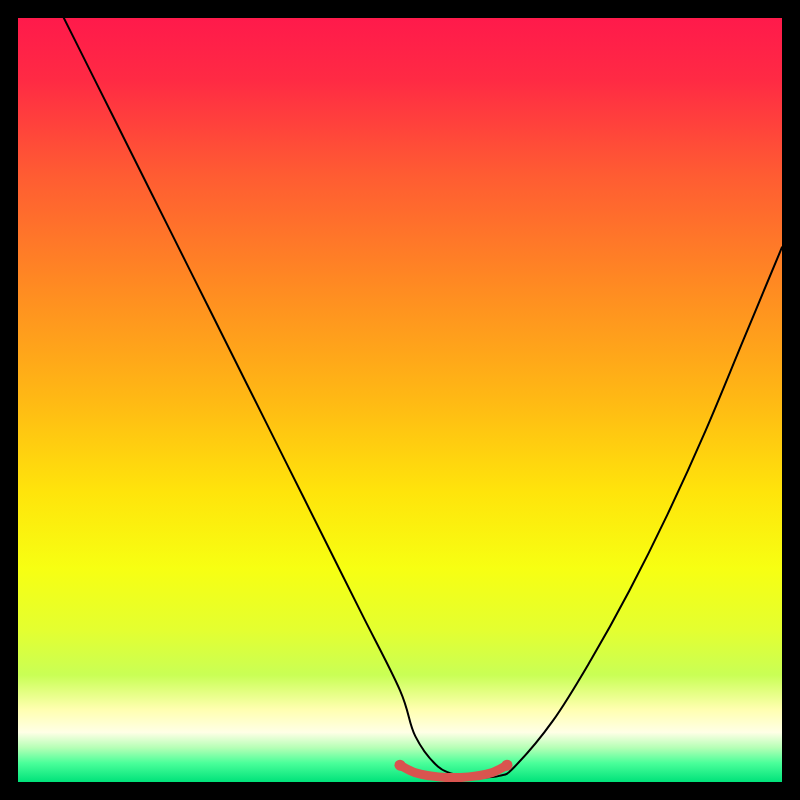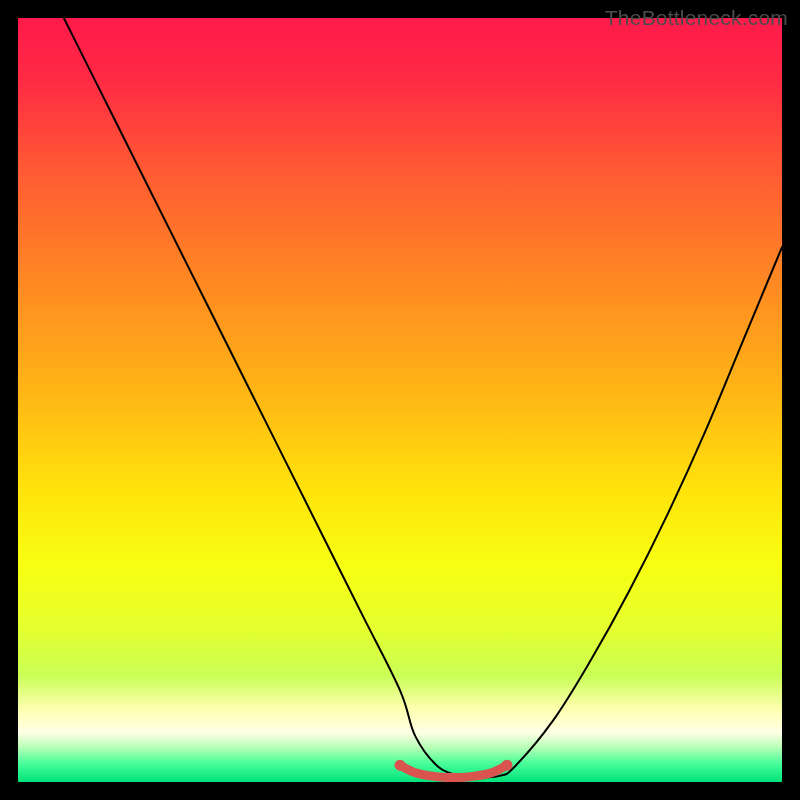--- a/index.html
+++ b/index.html
@@ -66,14 +66,13 @@
 
       <path id="curve-path" fill="none" stroke="#000000" stroke-width="2" stroke-linecap="round" stroke-linejoin="round" d="M 0.00 -91.68 C 6.88 -77.93, 24.45 -42.78, 38.20 -15.28 C 51.95 12.22, 62.65 33.62, 76.40 61.12 C 90.15 88.62, 100.85 110.02, 114.60 137.52 C 128.35 165.02, 139.05 186.42, 152.80 213.92 C 166.55 241.42, 177.25 262.82, 191.00 290.32 C 204.75 317.82, 215.45 339.22, 229.20 366.72 C 242.95 394.22, 253.65 415.62, 267.40 443.12 C 281.15 470.62, 291.85 492.02, 305.60 519.52 C 319.35 547.02, 330.05 568.42, 343.80 595.92 C 357.55 623.42, 372.37 650.32, 382.00 672.32 C 391.63 694.32, 390.40 704.41, 397.28 718.16 C 404.16 731.91, 411.95 741.57, 420.20 748.72 C 428.45 755.87, 436.24 755.96, 443.12 757.89 C 450.00 759.81, 451.52 759.42, 458.40 759.42 C 465.28 759.42, 474.44 759.81, 481.32 757.89 C 488.20 755.96, 486.97 758.62, 496.60 748.72 C 506.23 738.82, 521.05 722.13, 534.80 702.88 C 548.55 683.63, 559.25 665.14, 573.00 641.76 C 586.75 618.38, 597.45 599.13, 611.20 573.00 C 624.95 546.87, 635.65 525.48, 649.40 496.60 C 663.15 467.72, 673.85 444.19, 687.60 412.56 C 701.35 380.93, 712.05 353.88, 725.80 320.88 C 739.55 287.88, 757.12 245.70, 764.00 229.20"></path>
 
       <path id="highlight-path" fill="none" stroke="#d9544f" stroke-width="9" stroke-linecap="round" stroke-linejoin="round" d="M 382.00 747.19 C 384.75 748.57, 391.78 752.91, 397.28 754.83 C 402.78 756.76, 407.06 757.06, 412.56 757.89 C 418.06 758.71, 422.34 759.14, 427.84 759.42 C 433.34 759.69, 437.62 759.69, 443.12 759.42 C 448.62 759.14, 452.90 758.71, 458.40 757.89 C 463.90 757.06, 468.18 756.76, 473.68 754.83 C 479.18 752.91, 486.21 748.57, 488.96 747.19"></path>
 
       <circle id="highlight-start" r="5.5" fill="#d9544f" cx="382.00" cy="747.19"></circle>
       <circle id="highlight-end" r="5.5" fill="#d9544f" cx="488.96" cy="747.19"></circle>
     </svg>
   </div>
 
-  <div class="watermark">TheBottleneck.com</div>
 </div>
 
 </body></html>

